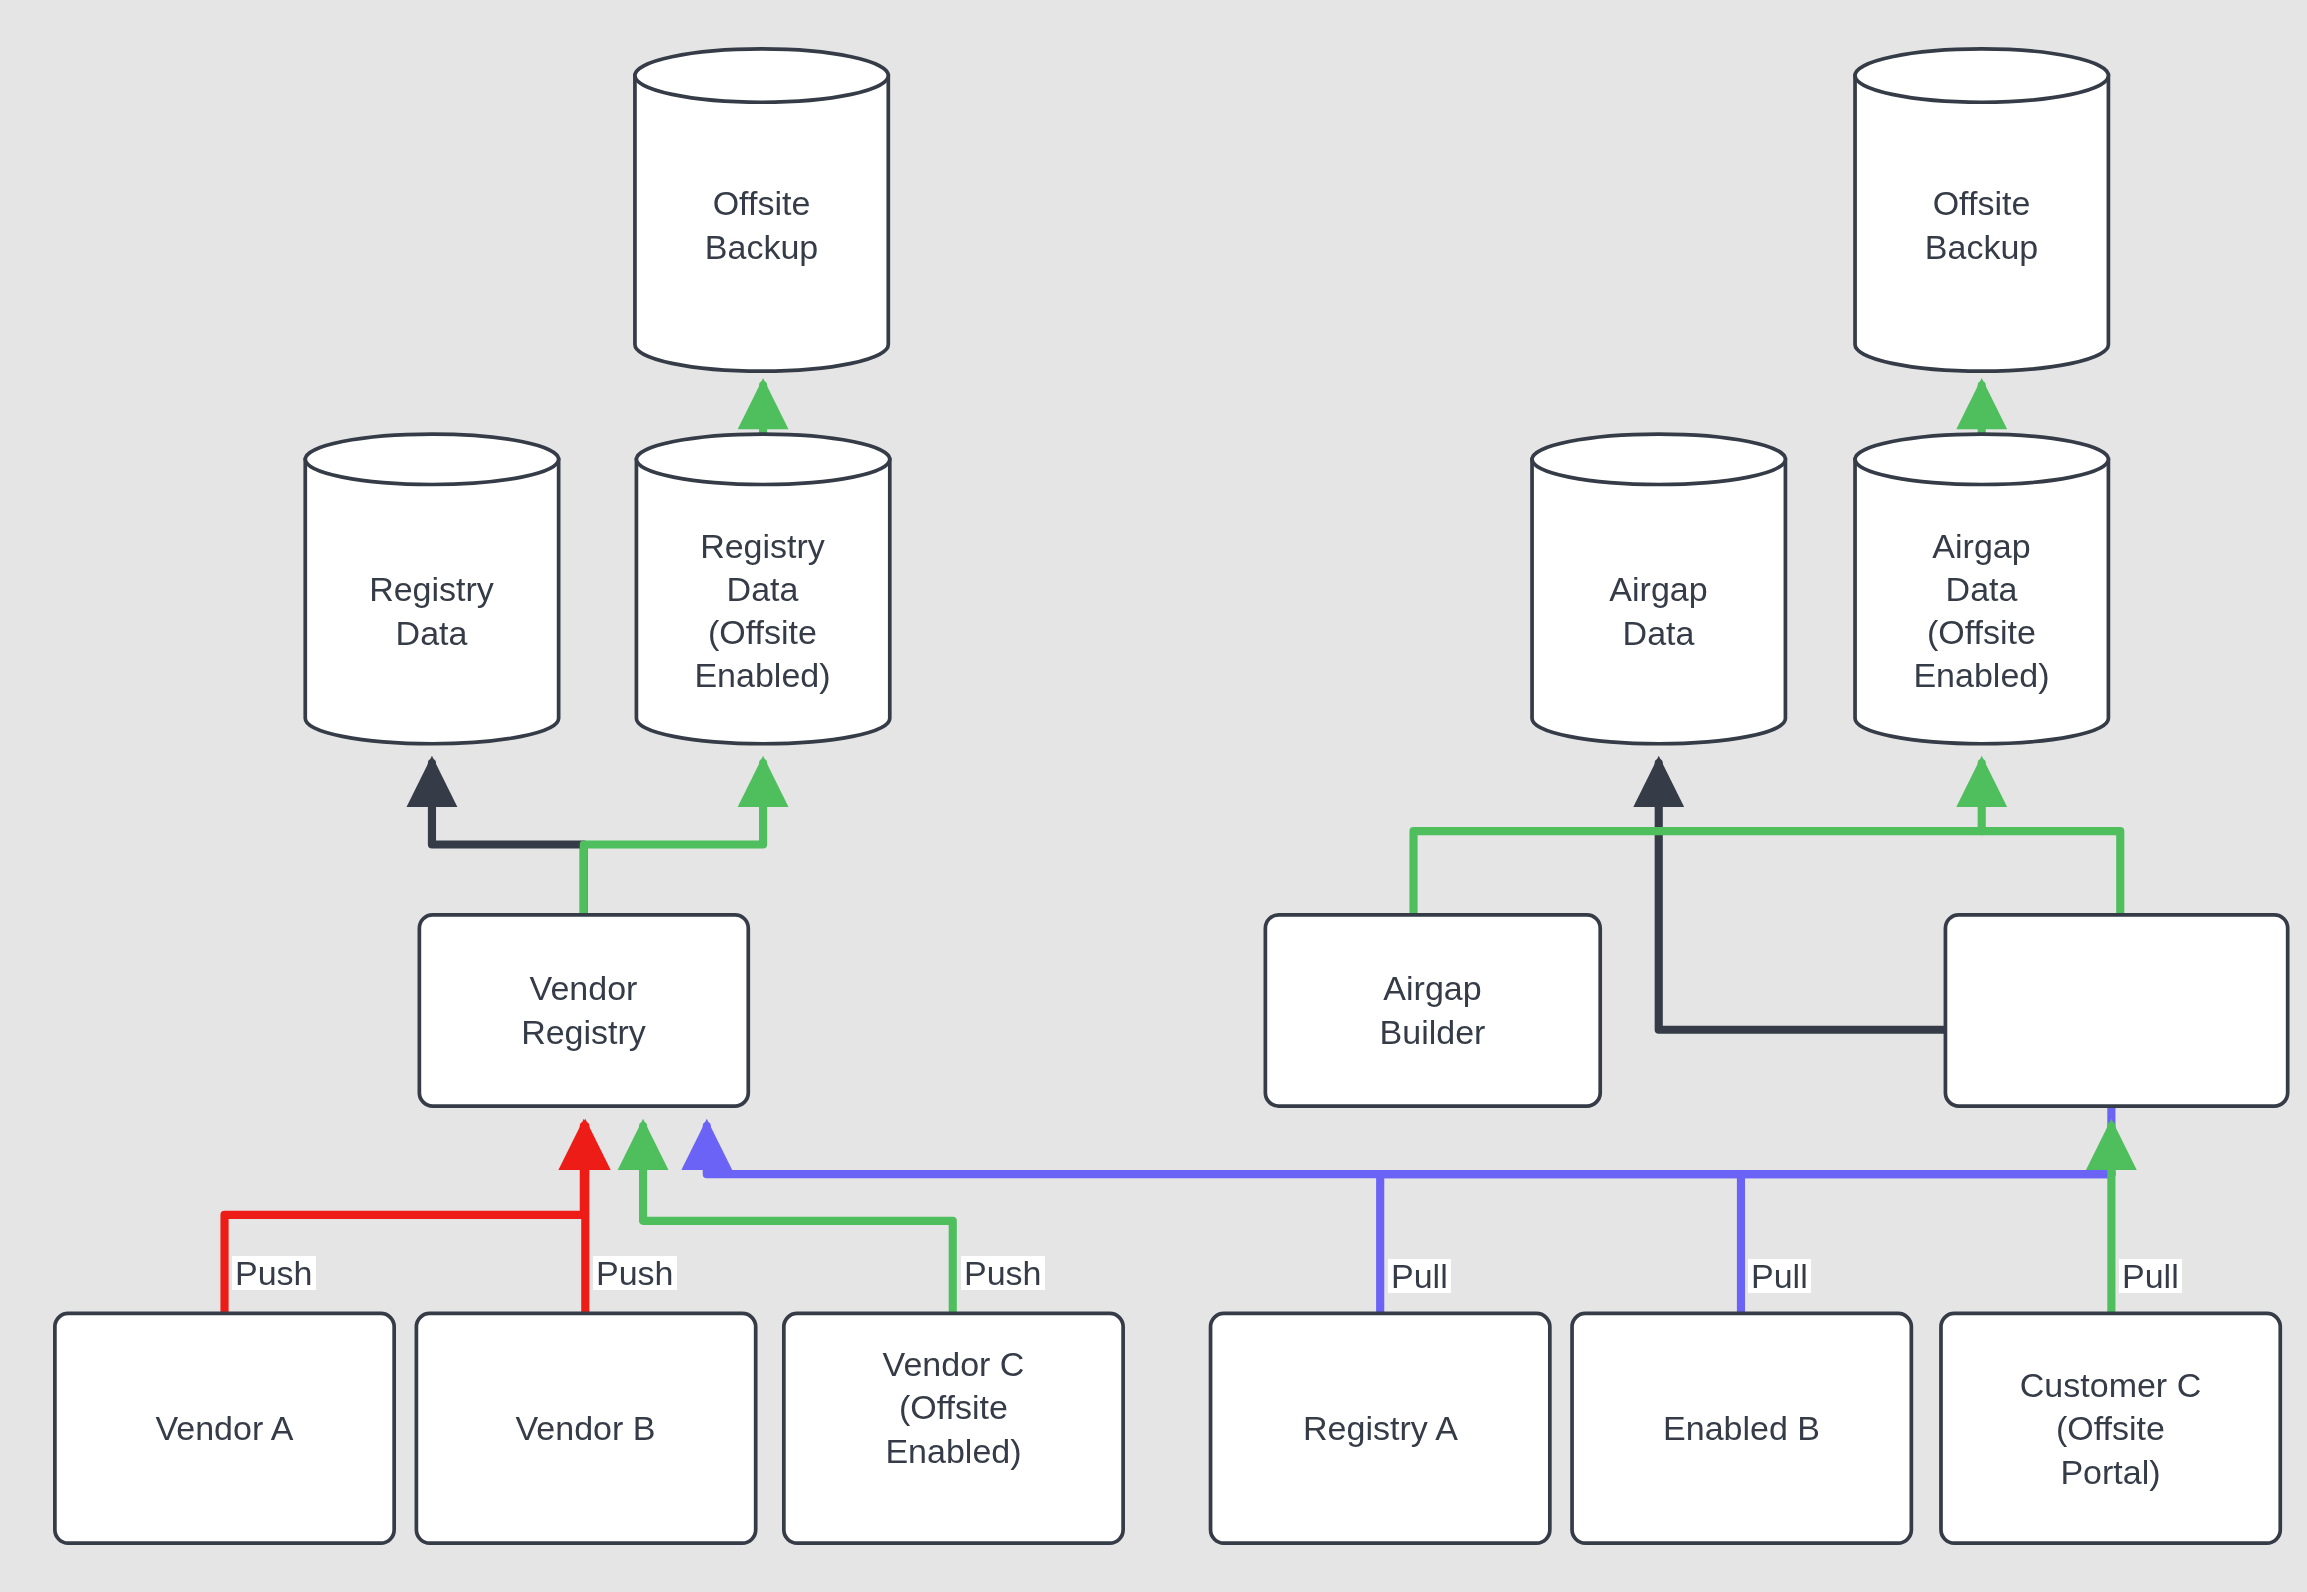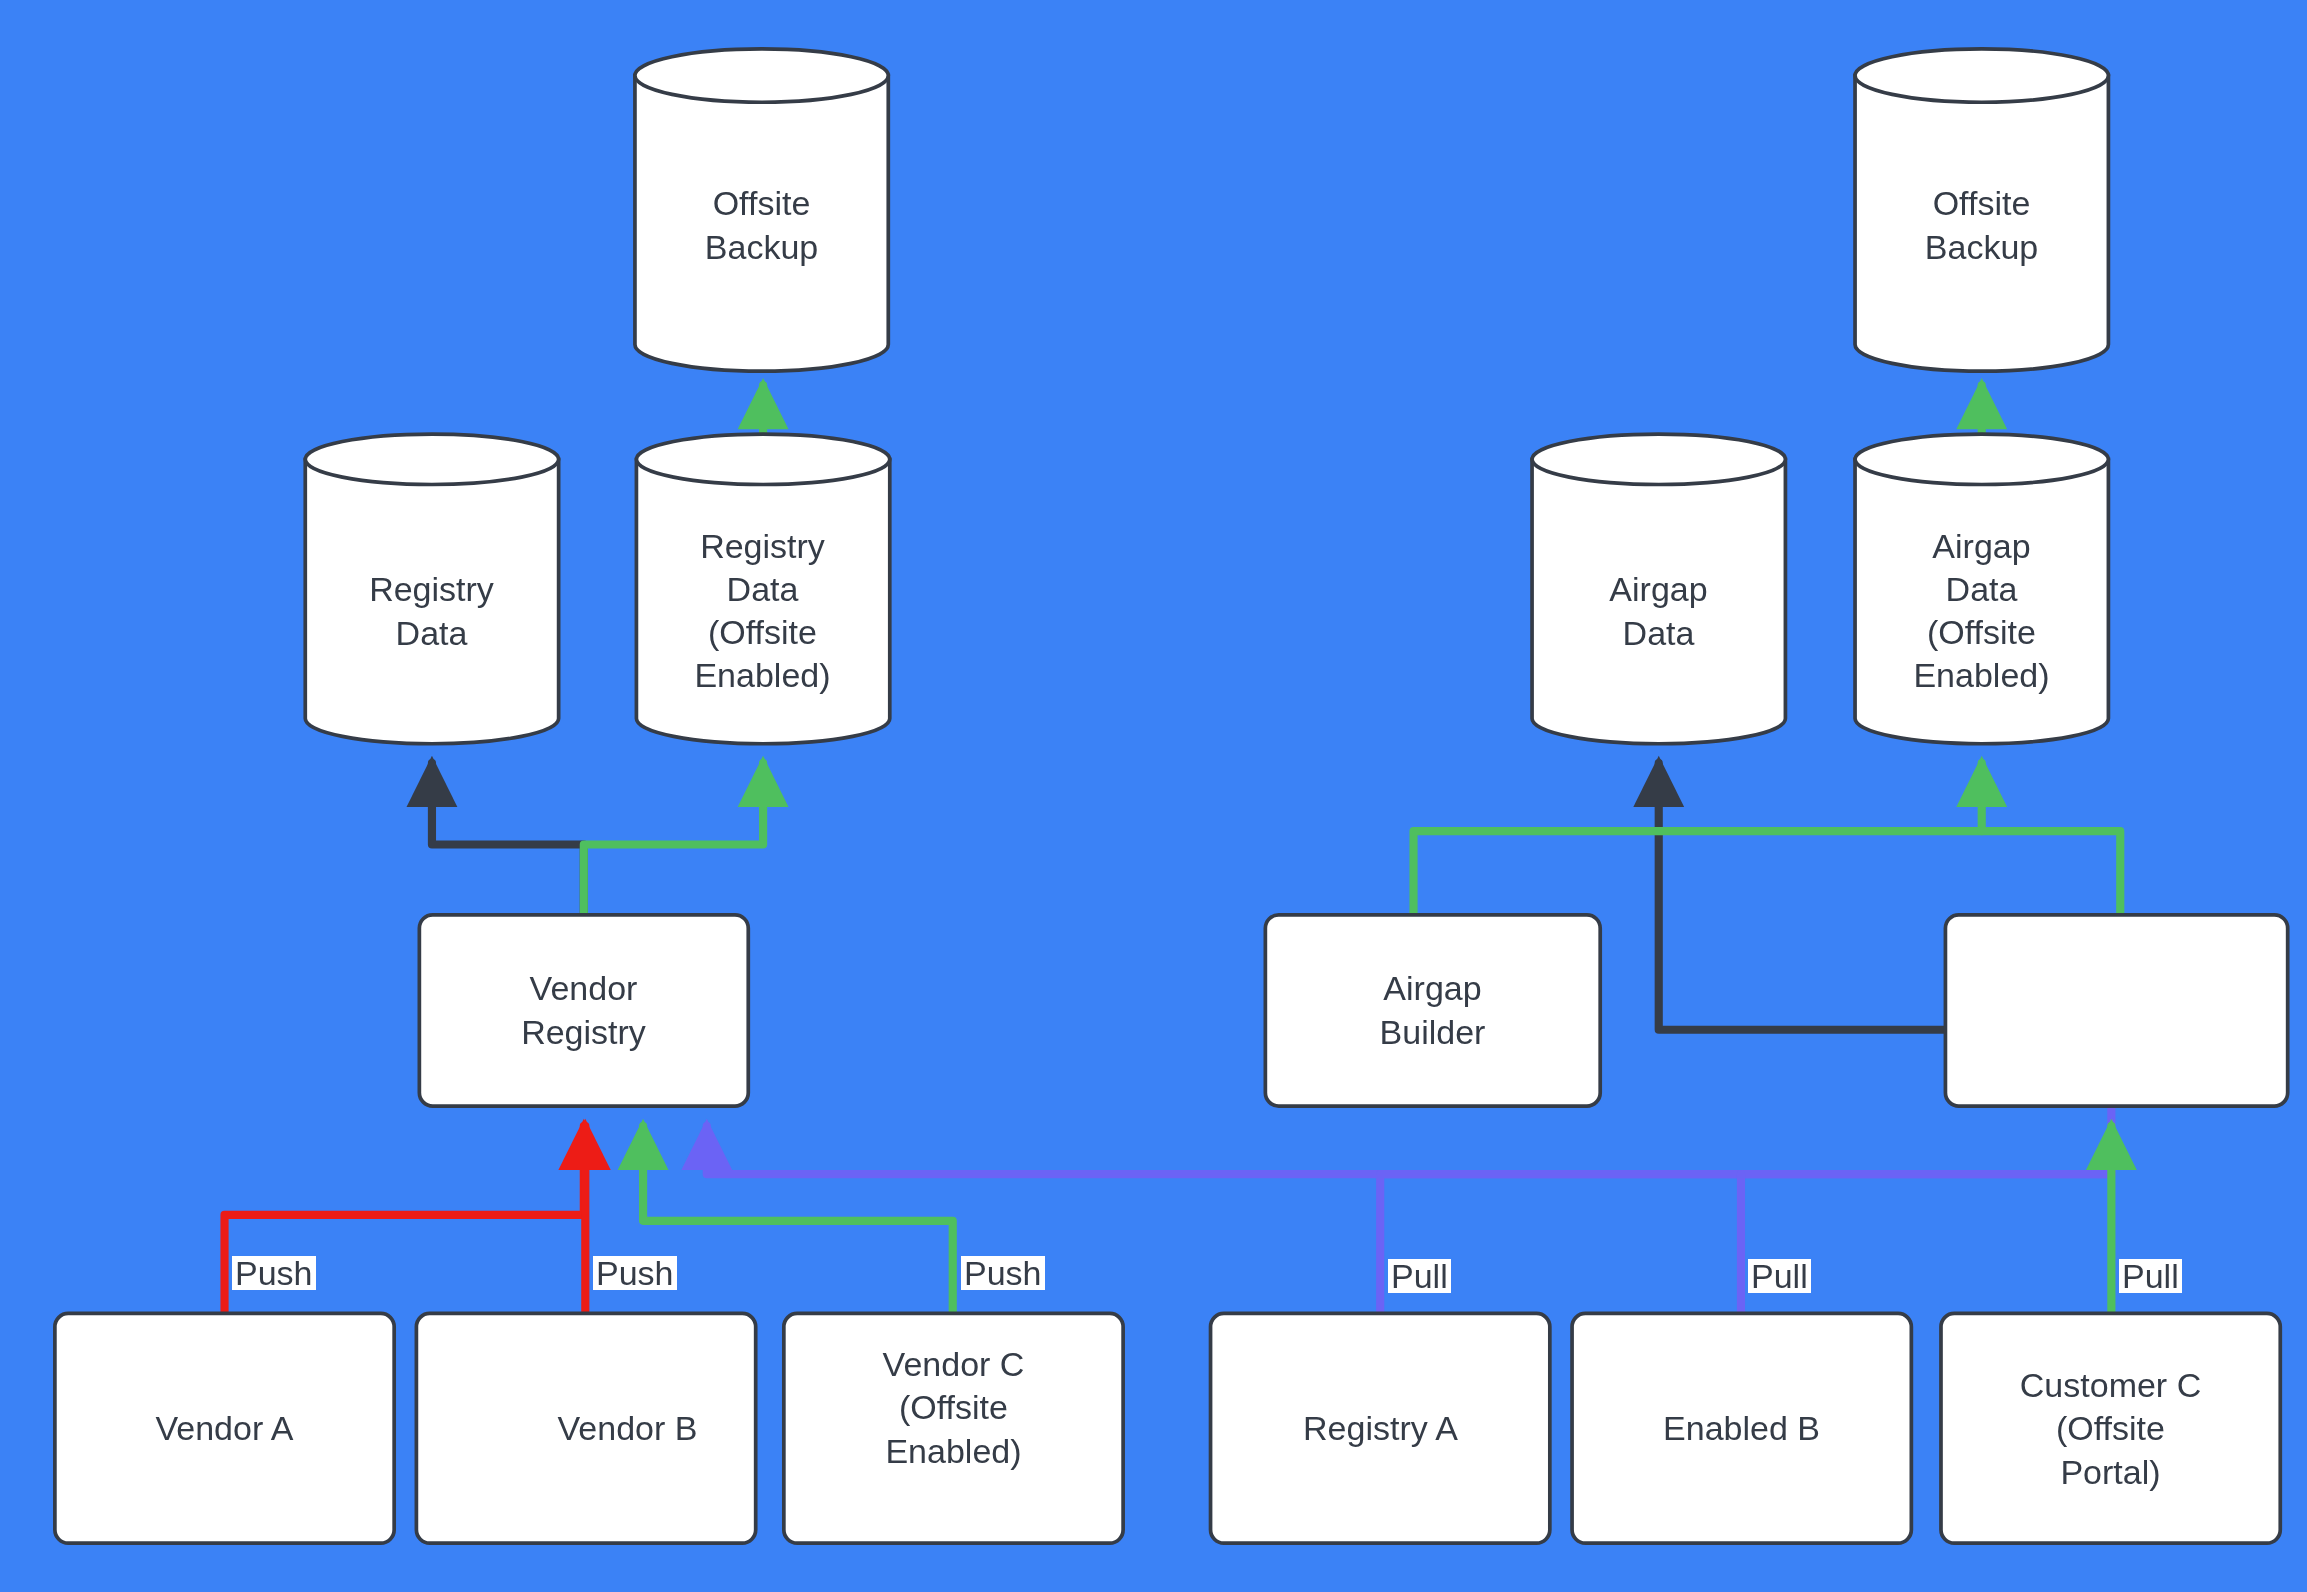--- a/index.html
+++ b/index.html
@@ -1,17 +1,17 @@
 <!DOCTYPE html>
 <html style="font-size:12px"><head>
 <meta charset="utf-8">
 <style>
   html, body { margin:0; padding:0; background:#ffffff; }
   body { width:2307px; height:1592px; font-family:"Liberation Sans", sans-serif; }
-  #stage { position:relative; width:2307px; height:1592px; overflow:hidden; background:#3b82f6; }
+  #stage { position:relative; width:2307px; height:1592px; overflow:hidden; background:#e5e5e5; }
   svg.layer { position:absolute; left:0; top:0; width:2307px; height:1592px; }
   .node-label {
     position:absolute;
     display:flex; align-items:center; justify-content:center;
     text-align:center;
     color:#353c47;
     font-family:"Liberation Sans", sans-serif;
     font-size:34px;
     line-height:1.27;
     white-space:pre-line;
@@ -156,21 +156,21 @@
 
   <div class="node-label" style="left:419px; top:915px; width:329px; height:191px;">Vendor
 Registry</div>
 
   <div class="node-label" style="left:1265px; top:915px; width:335px; height:191px;">Airgap
 Builder</div>
 
 
   <div class="node-label" style="left:55px; top:1314px; width:339px; height:230px;">Vendor A</div>
 
-  <div class="node-label" style="left:416px; top:1314px; width:339px; height:230px;margin-left:42px;">Vendor B</div>
+  <div class="node-label" style="left:416px; top:1314px; width:339px; height:230px;">Vendor B</div>
 
   <div class="node-label" style="left:784px; top:1293px; width:339px; height:230px;">Vendor C
 (Offsite
 Enabled)</div>
 
   <div class="node-label" style="left:1211px; top:1314px; width:339px; height:230px;">Registry A</div>
 
   <div class="node-label" style="left:1572px; top:1314px; width:339px; height:230px;">Enabled B</div>
 
   <div class="node-label" style="left:1941px; top:1314px; width:339px; height:230px;">Customer C

